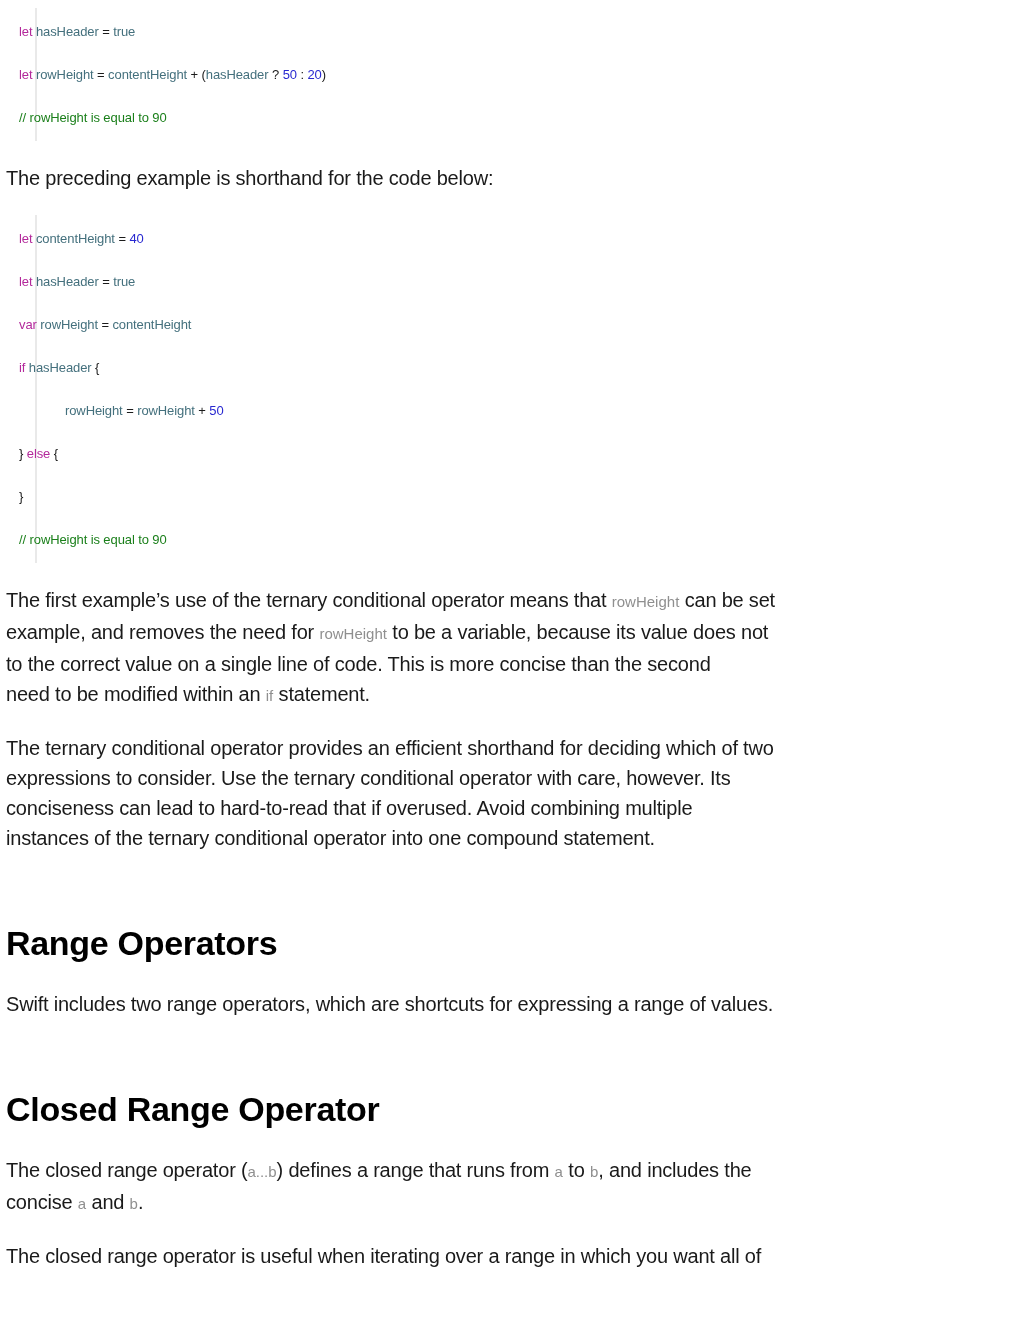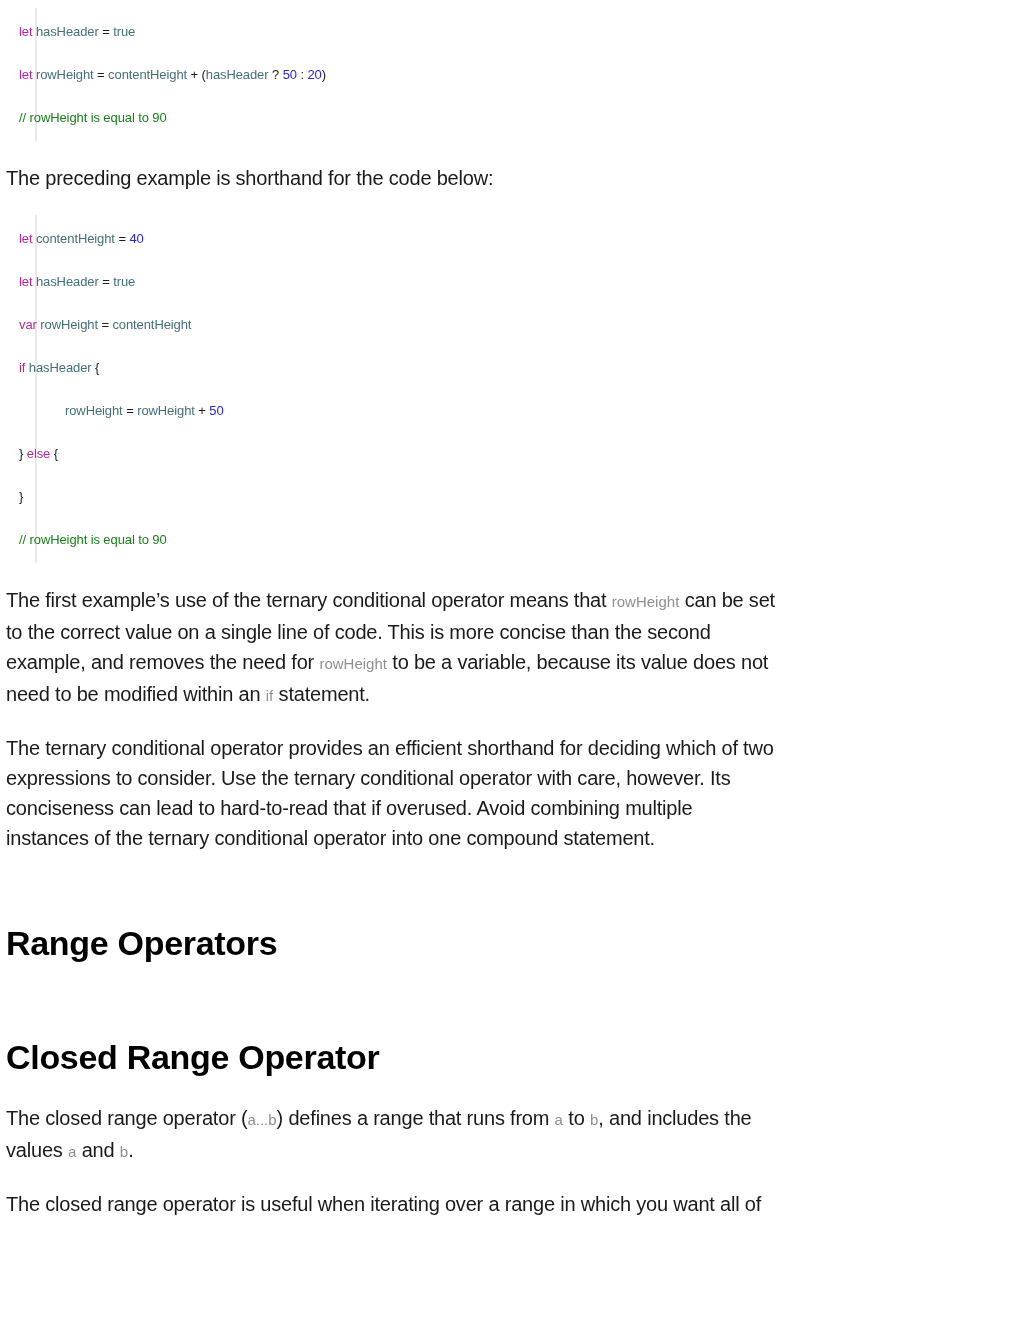--- a/index.html
+++ b/index.html
@@ -96,32 +96,35 @@
       <div class="code-line"><span class="keyword">let</span><span class="plain"> </span><span class="identifier">hasHeader</span><span class="plain"> = </span><span class="identifier">true</span></div>
       <div class="code-line"><span class="keyword">var</span><span class="plain"> </span><span class="identifier">rowHeight</span><span class="plain"> = </span><span class="identifier">contentHeight</span></div>
       <div class="code-line"><span class="keyword">if</span><span class="plain"> </span><span class="identifier">hasHeader</span><span class="plain"> {</span></div>
       <div class="code-line indent"><span class="identifier">rowHeight</span><span class="plain"> = </span><span class="identifier">rowHeight</span><span class="plain"> + </span><span class="number">50</span></div>
       <div class="code-line"><span class="plain">} </span><span class="keyword">else</span><span class="plain"> {</span></div>
       <div class="code-line"><span class="plain">}</span></div>
       <div class="code-line"><span class="comment">// rowHeight is equal to 90</span></div>
     </div>
     <div class="para">
       <div class="line"><span class="plain-text">The first example’s use of the ternary conditional operator means that </span><span class="inline-code">rowHeight</span><span class="plain-text"> can be set</span></div>
+      <div class="line"><span class="plain-text">example, and removes the need for </span><span class="inline-code">rowHeight</span><span class="plain-text"> to be a variable, because its value does not</span></div>
       <div class="line"><span class="plain-text">to the correct value on a single line of code. This is more concise than the second</span></div>
-      <div class="line"><span class="plain-text">example, and removes the need for </span><span class="inline-code">rowHeight</span><span class="plain-text"> to be a variable, because its value does not</span></div>
       <div class="line"><span class="plain-text">need to be modified within an </span><span class="inline-code">if</span><span class="plain-text"> statement.</span></div>
     </div>
     <div class="para">
       <div class="line"><span class="plain-text">The ternary conditional operator provides an efficient shorthand for deciding which of two</span></div>
       <div class="line"><span class="plain-text">expressions to consider. Use the ternary conditional operator with care, however. Its</span></div>
       <div class="line"><span class="plain-text">conciseness can lead to hard-to-read that if overused. Avoid combining multiple</span></div>
       <div class="line"><span class="plain-text">instances of the ternary conditional operator into one compound statement.</span></div>
     </div>
     <h2 class="h2">Range Operators</h2>
+    <div class="para">
+      <div class="line"><span class="plain-text">Swift includes two range operators, which are shortcuts for expressing a range of values.</span></div>
+    </div>
     <h2 class="h2">Closed Range Operator</h2>
     <div class="para">
       <div class="line"><span class="plain-text">The closed range operator (</span><span class="inline-code">a...b</span><span class="plain-text">) defines a range that runs from </span><span class="inline-code">a</span><span class="plain-text"> to </span><span class="inline-code">b</span><span class="plain-text">, and includes the</span></div>
-      <div class="line"><span class="plain-text">values </span><span class="inline-code">a</span><span class="plain-text"> and </span><span class="inline-code">b</span><span class="plain-text">.</span></div>
+      <div class="line"><span class="plain-text">concise </span><span class="inline-code">a</span><span class="plain-text"> and </span><span class="inline-code">b</span><span class="plain-text">.</span></div>
     </div>
     <div class="para">
       <div class="line"><span class="plain-text">The closed range operator is useful when iterating over a range in which you want all of</span></div>
     </div>
   </main>
 
 </body></html>

